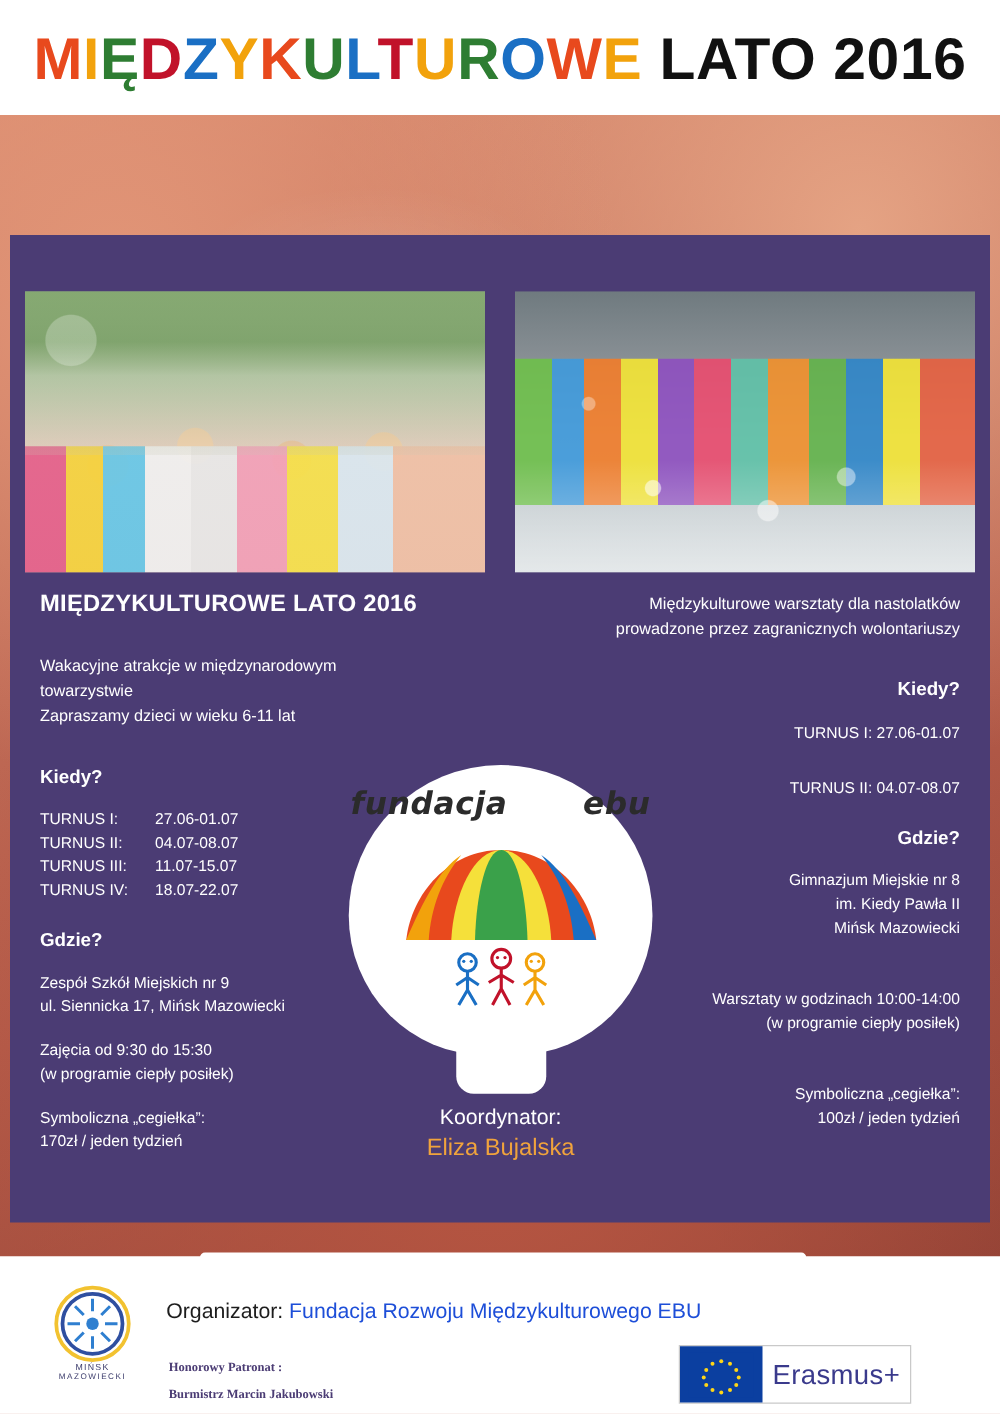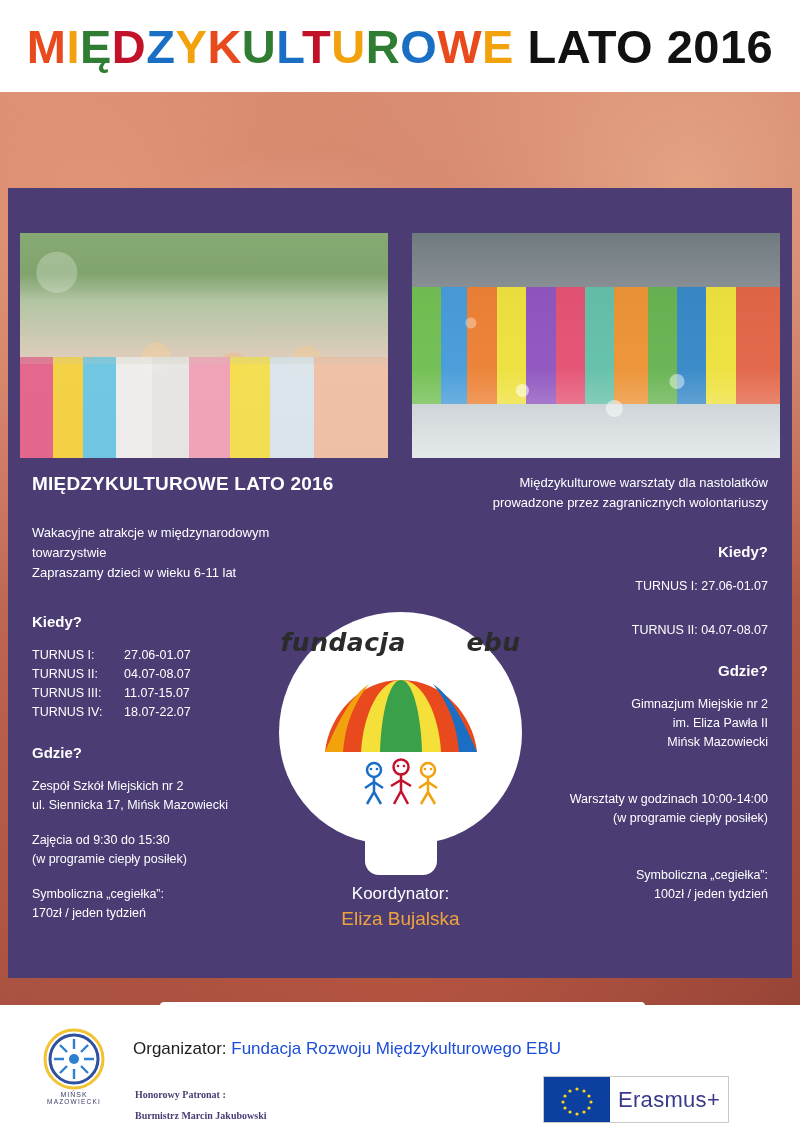--- a/index.html
+++ b/index.html
@@ -278,21 +278,21 @@
         <div class="turnus-row">
           <span class="lbl">TURNUS IV:</span>
           <span>18.07-22.07</span>
         </div>
       </div>
 
       <div class="gap"></div>
       <div class="q">Gdzie?</div>
 
       <div class="block">
-        <div>Zespół Szkół Miejskich nr 2</div>
+        <div>Zespół Szkół Miejskich nr 9</div>
         <div>ul. Siennicka 17, Mińsk Mazowiecki</div>
       </div>
       <div class="block">
         <div>Zajęcia od 9:30 do 15:30</div>
         <div>(w programie ciepły posiłek)</div>
       </div>
       <div class="block">
         <div>Symboliczna „cegiełka”:</div>
         <div>170zł / jeden tydzień</div>
       </div>
@@ -312,22 +312,22 @@
 
       <div class="q">Kiedy?</div>
       <div class="line">TURNUS I: 27.06-01.07</div>
       <div class="spacer"></div>
       <div class="line">TURNUS II: 04.07-08.07</div>
 
       <div class="gap"></div>
       <div class="q">Gdzie?</div>
 
       <div class="block">
-        <div>Gimnazjum Miejskie nr 2</div>
-        <div>im. Eliza Pawła II</div>
+        <div>Gimnazjum Miejskie nr 8</div>
+        <div>im. Kiedy Pawła II</div>
         <div>Mińsk Mazowiecki</div>
       </div>
       <div class="gap"></div>
       <div class="block">
         <div>Warsztaty w godzinach 10:00-14:00</div>
         <div>(w programie ciepły posiłek)</div>
       </div>
       <div class="gap"></div>
       <div class="block">
         <div>Symboliczna „cegiełka”:</div>

